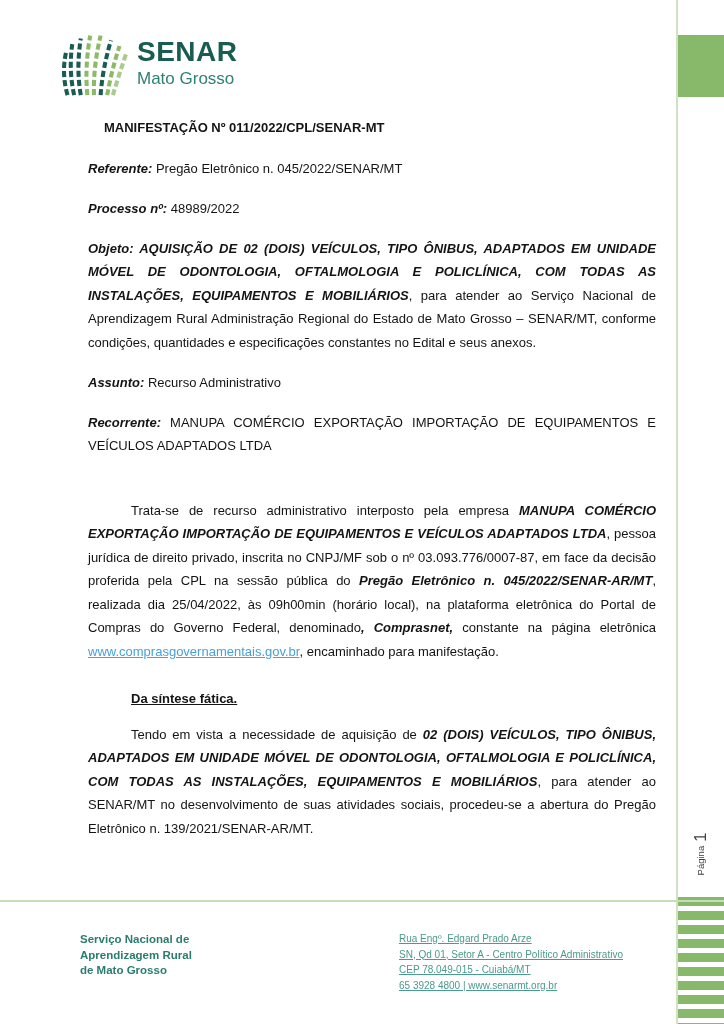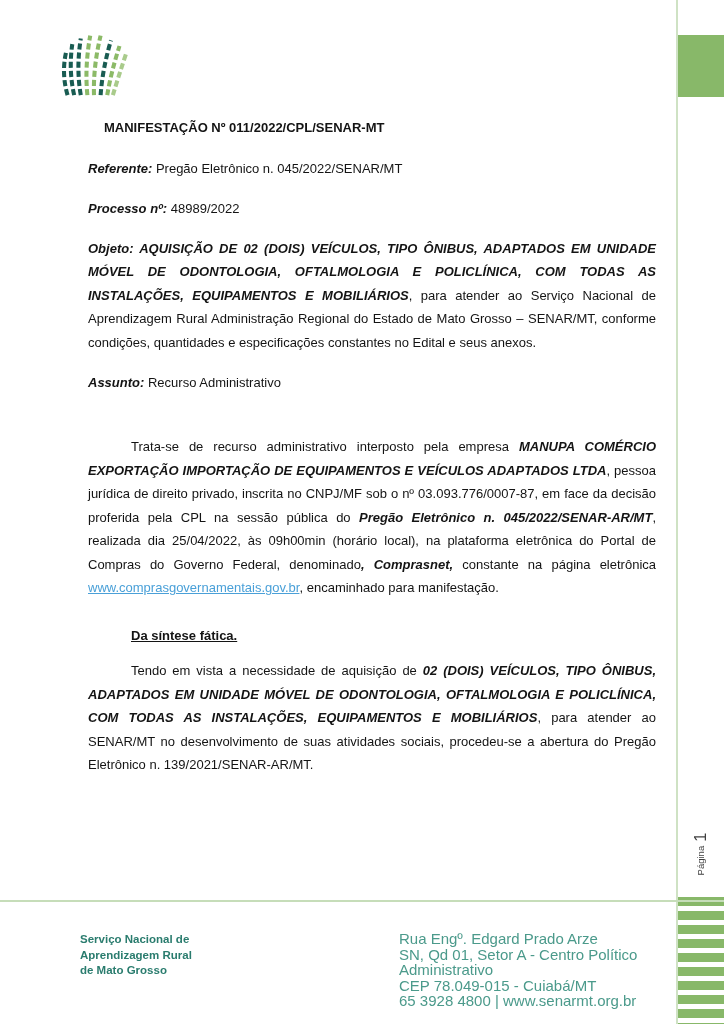--- a/index.html
+++ b/index.html
@@ -48,21 +48,21 @@
   }
 
   
   .footer-rule { position:absolute; left:0; top:900px; width:724px; height:2px; background:#c6ddb9; }
   .footer-org {
     position:absolute; left:80px; top:932px;
     color:#2a7c6e; font-weight:bold; font-size:11.5px; line-height:15.5px;
   }
   .footer-address {
     position:absolute; left:399px; top:931px;
-    color:#4b9a8b; font-size:15px; line-height:15.5px;
+    color:#4b9a8b; font-size:10px; line-height:15.5px;text-decoration:underline;
   }
 </style>
 </head>
 <body>
 
 <div class="page">
 
   <div class="rail-line"></div>
   <div class="rail-block"></div>
   <div class="page-label">
@@ -75,28 +75,33 @@
     <svg class="logo-icon" viewBox="0 0 72 72" fill="none" stroke-width="4.3" stroke-dasharray="6.5 3.2">
       <path d="M8,70 Q1,46 7,22" stroke="#195c52"></path>
       <path d="M15,70 Q9,44 13,16" stroke="#195c52"></path>
       <path d="M22,70 Q17,42 22,10" stroke="#195c52"></path>
       <path d="M29,70 Q26,40 32,7" stroke="#8cba67"></path>
       <path d="M36,70 Q35,40 43,7" stroke="#8cba67"></path>
       <path d="M43,70 Q45,42 54,12" stroke="#195c52"></path>
       <path d="M50,70 Q54,46 63,18" stroke="#8cba67"></path>
       <path d="M56,70 Q62,50 70,26" stroke="#a9cb8b"></path>
     </svg>
+    <div class="logo-words">
+      <div class="logo-name">SENAR</div>
+      <div class="logo-region">Mato Grosso</div>
+    </div>
   </header>
 
   <main class="content">
     <p class="heading">MANIFESTAÇÃO Nº 011/2022/CPL/SENAR-MT</p>
     <p class="line"><span class="b">Referente:</span><span> Pregão Eletrônico n. 045/2022/SENAR/MT</span></p>
     <p class="line"><span class="b">Processo nº:</span><span> 48989/2022</span></p>
     <p class="para"><span class="b">Objeto: AQUISIÇÃO DE 02 (DOIS) VEÍCULOS, TIPO ÔNIBUS, ADAPTADOS EM UNIDADE MÓVEL DE ODONTOLOGIA, OFTALMOLOGIA E POLICLÍNICA, COM TODAS AS INSTALAÇÕES, EQUIPAMENTOS E MOBILIÁRIOS</span><span>, para atender ao Serviço Nacional de Aprendizagem Rural Administração Regional do Estado de Mato Grosso – SENAR/MT, conforme condições, quantidades e especificações constantes no Edital e seus anexos.</span></p>
     <p class="line"><span class="b">Assunto:</span><span> Recurso Administrativo</span></p>
+    <p class="para"><span class="b">Recorrente:</span><span> MANUPA COMÉRCIO EXPORTAÇÃO IMPORTAÇÃO DE EQUIPAMENTOS E VEÍCULOS ADAPTADOS LTDA</span></p>
     <p class="para indent gap-top"><span>Trata-se de recurso administrativo interposto pela empresa </span><span class="b">MANUPA COMÉRCIO EXPORTAÇÃO IMPORTAÇÃO DE EQUIPAMENTOS E VEÍCULOS ADAPTADOS LTDA</span><span>, pessoa jurídica de direito privado, inscrita no CNPJ/MF sob o nº 03.093.776/0007-87, em face da decisão proferida pela CPL na sessão pública do </span><span class="b">Pregão Eletrônico n. 045/2022/SENAR-AR/MT</span><span>, realizada dia 25/04/2022, às 09h00min (horário local), na plataforma eletrônica do Portal de Compras do Governo Federal, denominado</span><span class="b">, Comprasnet,</span><span> constante na página eletrônica </span><span class="link">www.comprasgovernamentais.gov.br</span><span>, encaminhado para manifestação.</span></p>
     <p class="section-heading">Da síntese fática.</p>
     <p class="para indent"><span>Tendo em vista a necessidade de aquisição de </span><span class="b">02 (DOIS) VEÍCULOS, TIPO ÔNIBUS, ADAPTADOS EM UNIDADE MÓVEL DE ODONTOLOGIA, OFTALMOLOGIA E POLICLÍNICA, COM TODAS AS INSTALAÇÕES, EQUIPAMENTOS E MOBILIÁRIOS</span><span>, para atender ao SENAR/MT no desenvolvimento de suas atividades sociais, procedeu-se a abertura do Pregão Eletrônico n. 139/2021/SENAR-AR/MT.</span></p>
   </main>
 
   <footer>
     <div class="footer-rule"></div>
     <div class="footer-org">
       <div>Serviço Nacional de</div>
       <div>Aprendizagem Rural</div>

